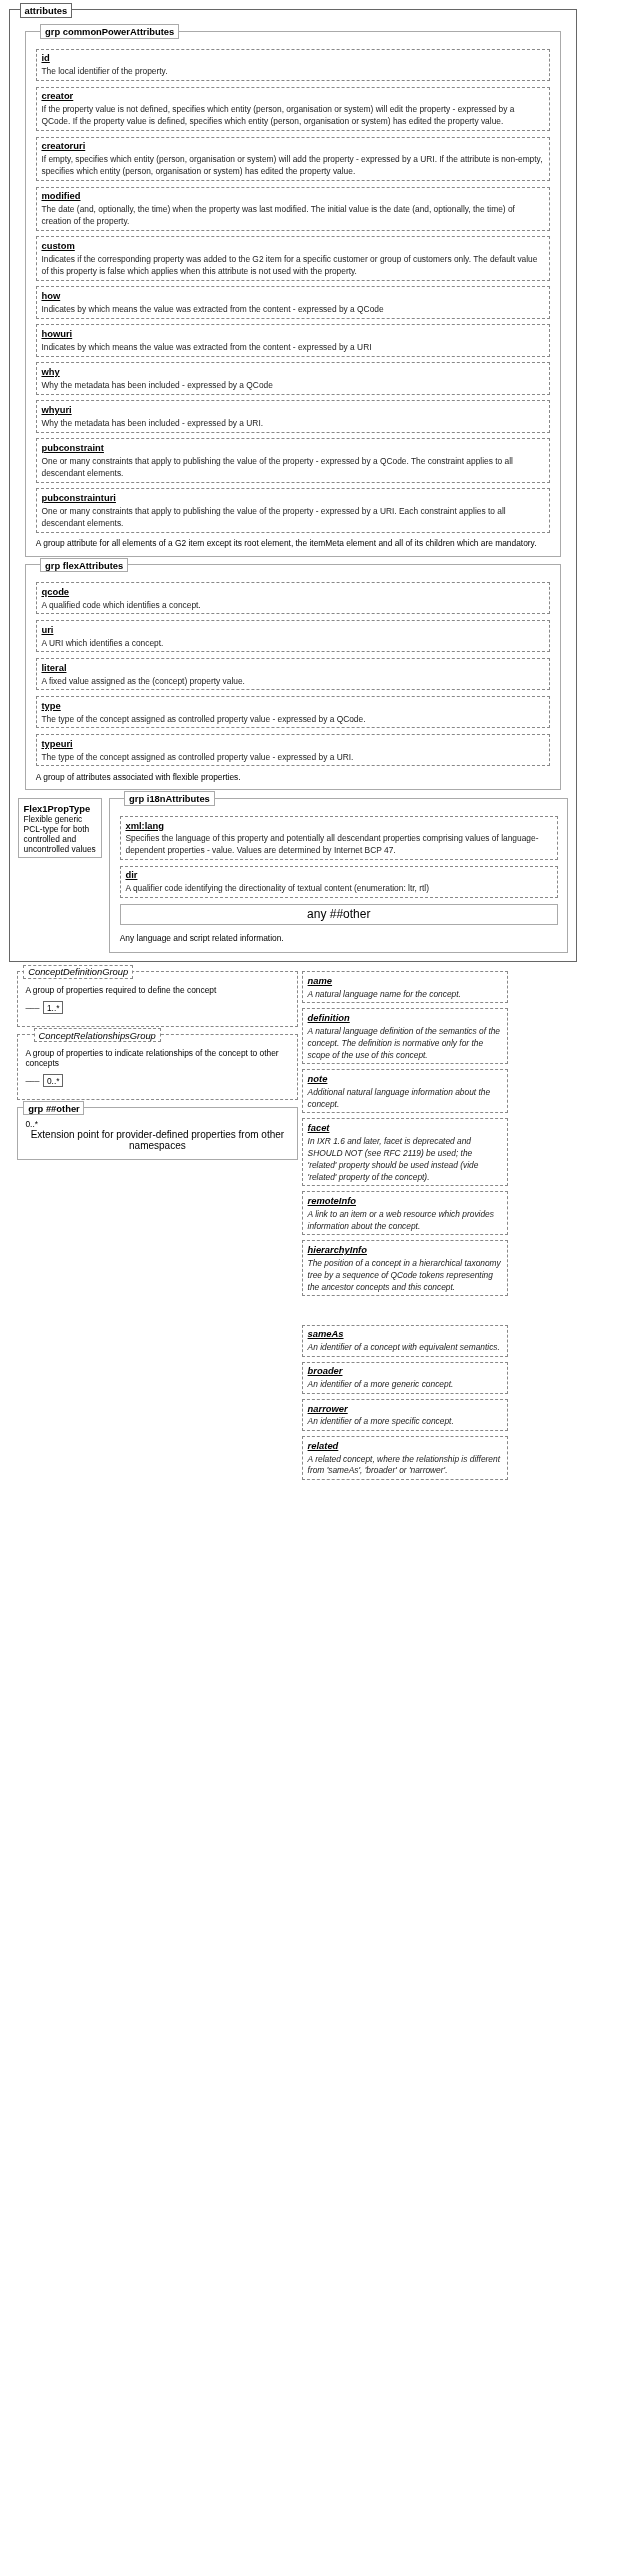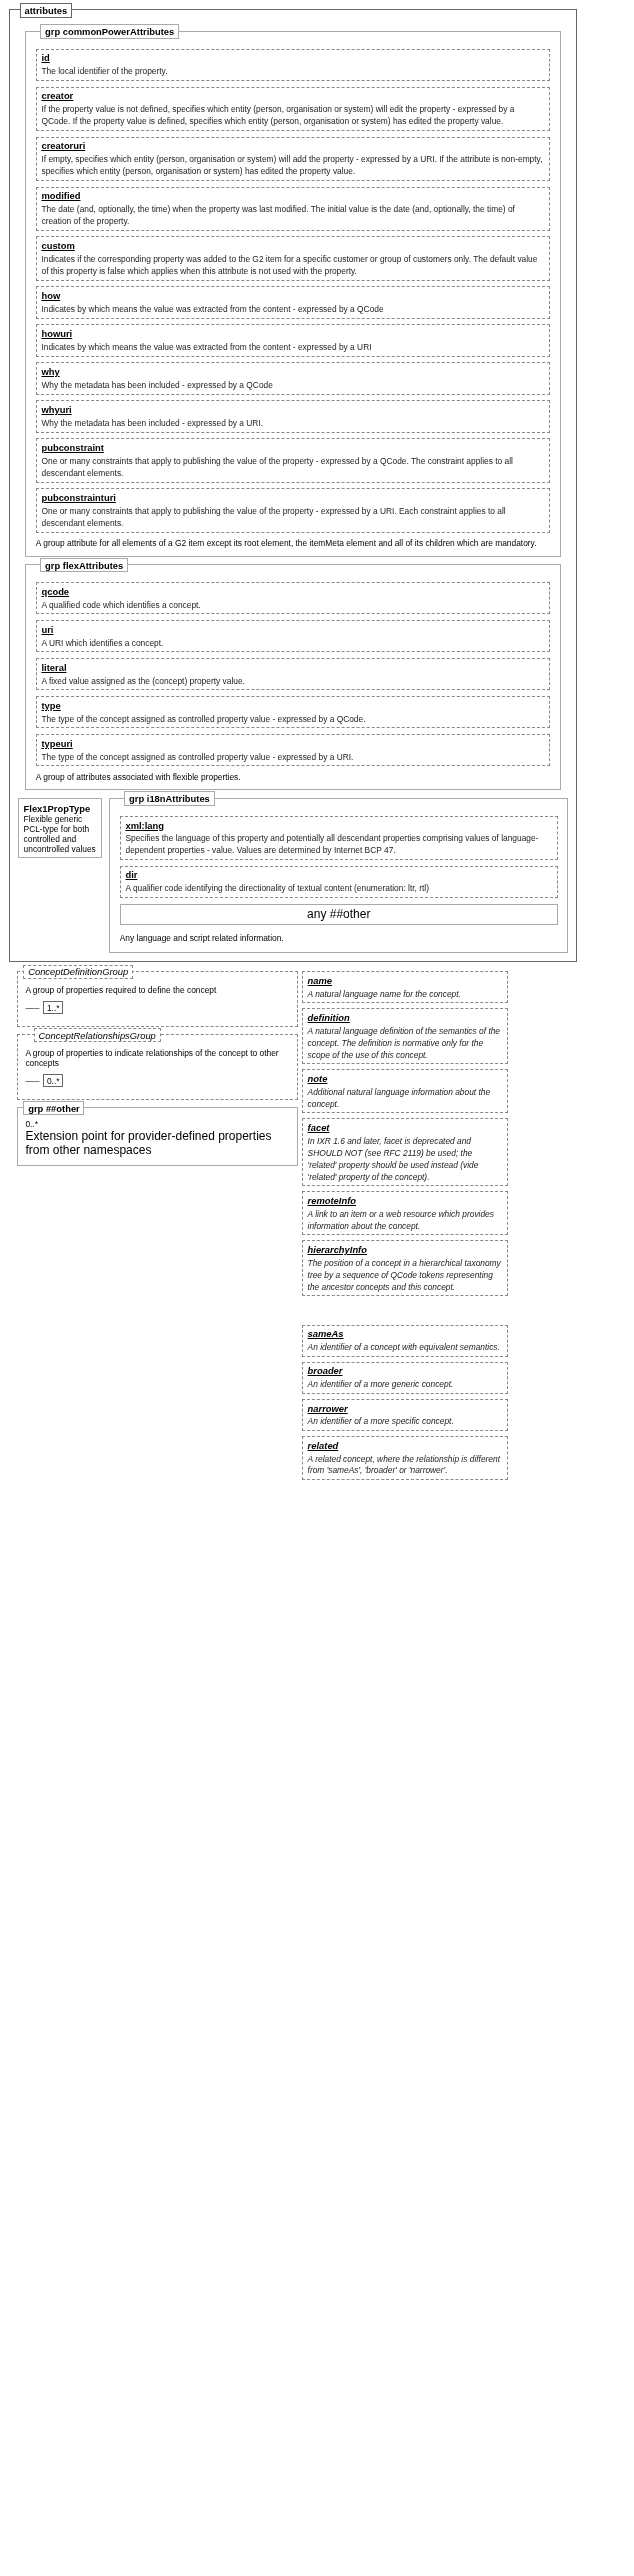--- a/index.html
+++ b/index.html
@@ -276,21 +276,21 @@
           <span style="font-size:9.4px;">⎯⎯⎯</span>
           <span style="font-size:8.4px; border:0.9px solid #666; padding:0.9px 2.8px;">0..*</span>
         </div>
       </div>
 
       <div style="border:0.9px solid #aaa; padding:7.5px; position:relative; margin-bottom:7.5px;">
         <span style="background:#fff; border:0.9px solid #aaa; padding:0.9px 3.7px; font-size:9.4px; font-weight:bold; position:absolute; top:-7.5px; left:5.6px; white-space:nowrap;">grp ##other</span>
         <div style="font-size:8.4px; margin-top:3.7px;">
           <span>0..*</span>
         </div>
-        <div style="font-size:12px;">Extension point for provider-defined properties from other namespaces</div>
+        <div style="font-size:10px;text-align:center;">Extension point for provider-defined properties from other namespaces</div>
       </div>
     </div>
 
     <div class="middle-right">
 
       <div class="right-prop">
         <span class="right-prop-name">name</span>
         <span class="right-prop-desc">A natural language name for the concept.</span>
       </div>
       <div class="right-prop">

